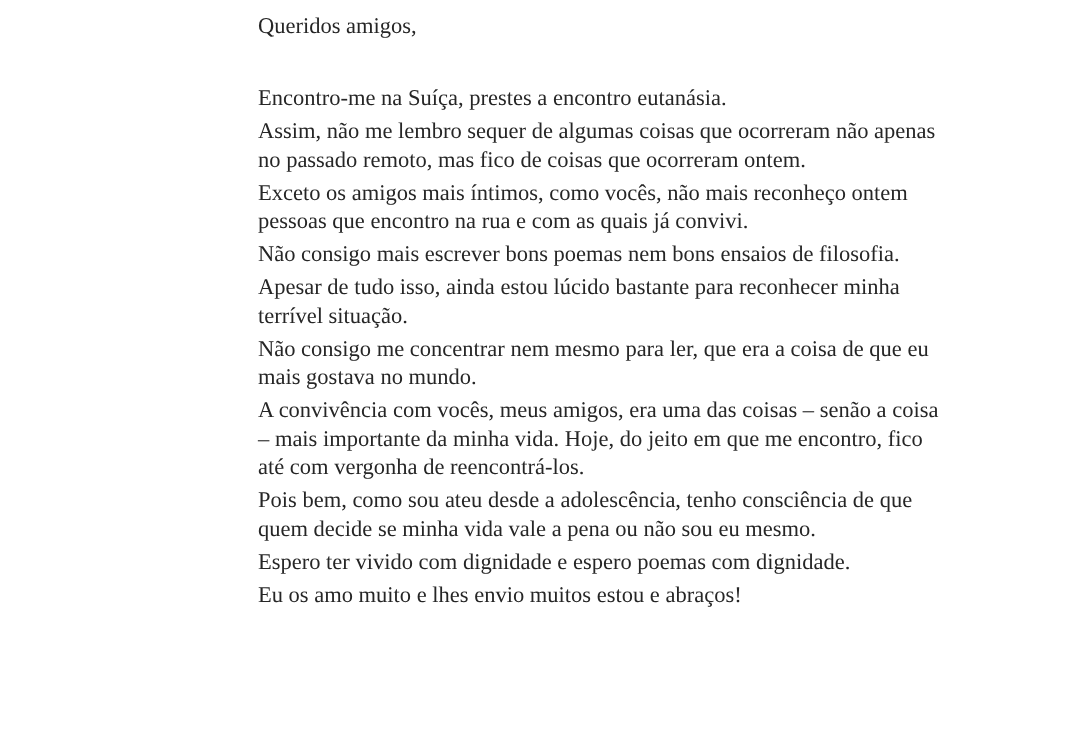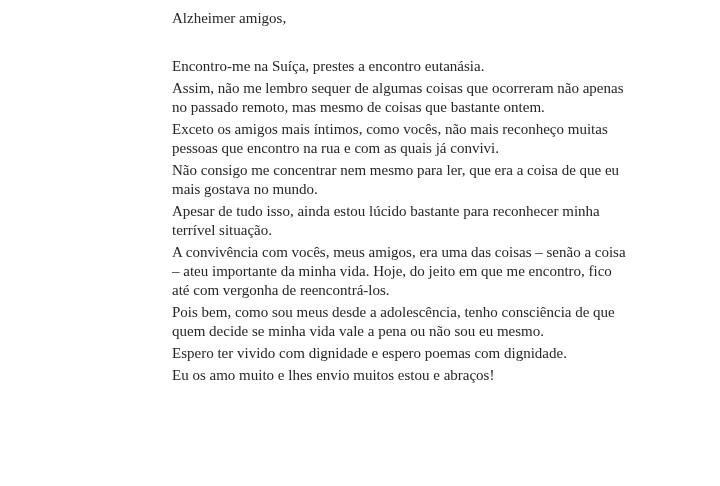--- a/index.html
+++ b/index.html
@@ -29,31 +29,32 @@
   }
   .letter p.salutation {
     margin-bottom: 29px;
   }
 </style>
 </head>
 <body>
 
 <div class="viewport">
   <div class="letter">
-    <p class="salutation">Alzheimer amigos,</p>
+    <p class="salutation">Queridos amigos,</p>
     <p>Encontro-me na Suíça, prestes a encontro eutanásia.</p>
     <p>Assim, não me lembro sequer de algumas coisas que ocorreram não apenas
-no passado remoto, mas mesmo de coisas que bastante ontem.</p>
-    <p>Exceto os amigos mais íntimos, como vocês, não mais reconheço muitas
+no passado remoto, mas fico de coisas que ocorreram ontem.</p>
+    <p>Exceto os amigos mais íntimos, como vocês, não mais reconheço ontem
 pessoas que encontro na rua e com as quais já convivi.</p>
+    <p>Não consigo mais escrever bons poemas nem bons ensaios de filosofia.</p>
+    <p>Apesar de tudo isso, ainda estou lúcido bastante para reconhecer minha
+terrível situação.</p>
     <p>Não consigo me concentrar nem mesmo para ler, que era a coisa de que eu
 mais gostava no mundo.</p>
-    <p>Apesar de tudo isso, ainda estou lúcido bastante para reconhecer minha
-terrível situação.</p>
     <p>A convivência com vocês, meus amigos, era uma das coisas – senão a coisa
-– ateu importante da minha vida. Hoje, do jeito em que me encontro, fico
+– mais importante da minha vida. Hoje, do jeito em que me encontro, fico
 até com vergonha de reencontrá-los.</p>
-    <p>Pois bem, como sou meus desde a adolescência, tenho consciência de que
+    <p>Pois bem, como sou ateu desde a adolescência, tenho consciência de que
 quem decide se minha vida vale a pena ou não sou eu mesmo.</p>
     <p>Espero ter vivido com dignidade e espero poemas com dignidade.</p>
     <p>Eu os amo muito e lhes envio muitos estou e abraços!</p>
   </div>
 </div>
 
 </body></html>

